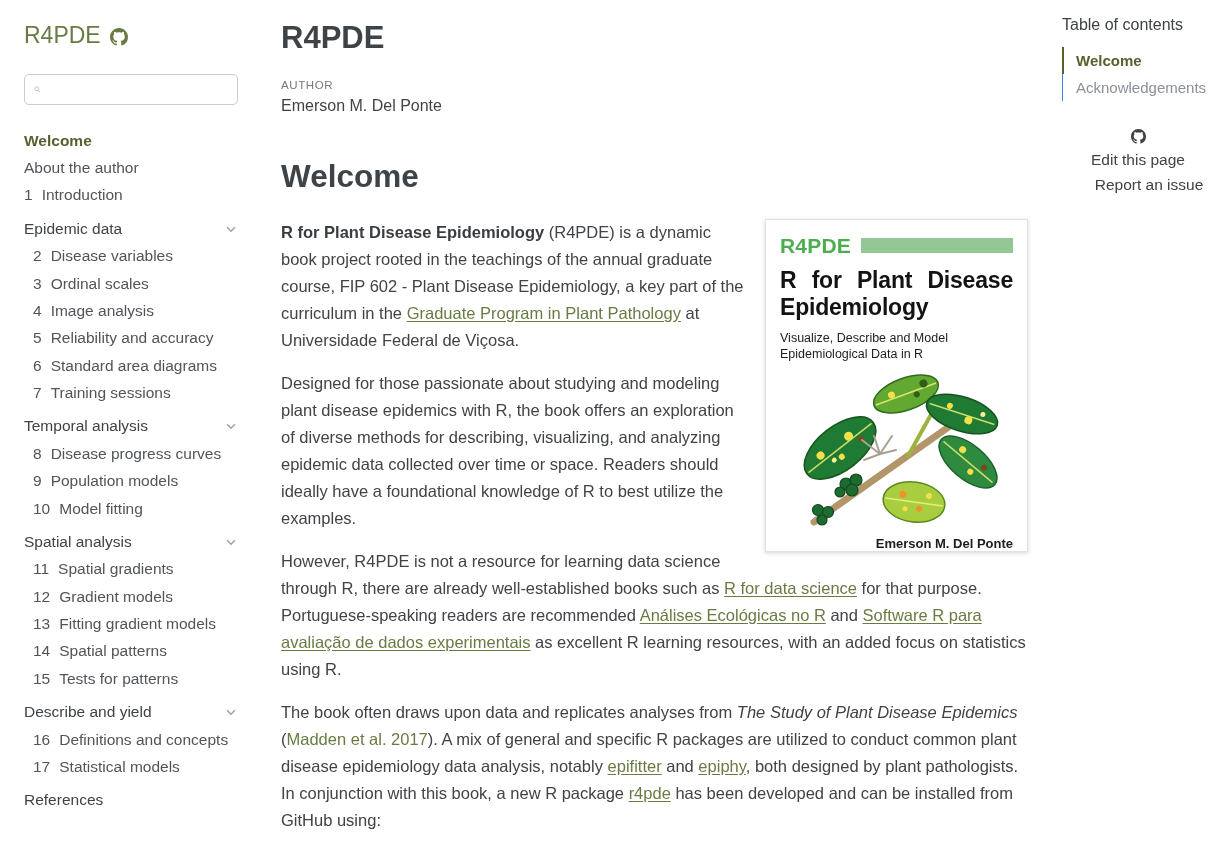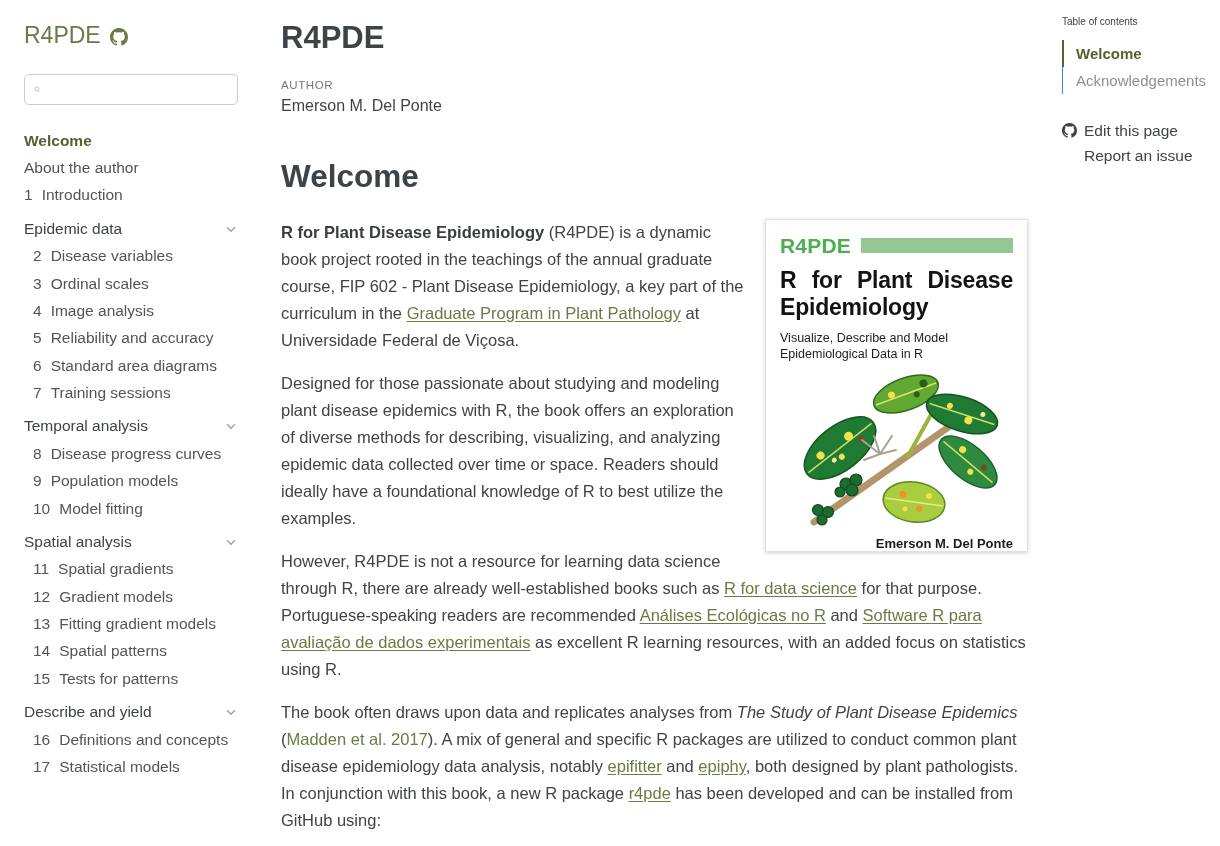--- a/index.html
+++ b/index.html
@@ -53,27 +53,27 @@
   .cover-brand{font-size:21px;font-weight:700;color:var(--cover-green);letter-spacing:.2px;}
   .cover-bar{flex:1;height:15px;background:var(--cover-bar);}
   .cover-title{margin-top:8px;font-size:23px;line-height:27px;font-weight:700;color:#131313;letter-spacing:-.2px;}
   .cover-title .jline{display:flex;justify-content:space-between;}
   .cover-sub{margin-top:9px;font-size:12.5px;line-height:16px;font-weight:500;color:#1c1c1c;}
   .cover-art{flex:1;display:flex;align-items:center;justify-content:center;}
   .cover-author{text-align:right;font-size:13px;font-weight:600;color:#1c1c1c;padding-bottom:2px;}
 
   
   .toc{position:absolute;left:1062px;top:0;width:152px;}
-  .toc-heading{margin-top:16px;font-size:10px;color:var(--heading);}
+  .toc-heading{margin-top:16px;font-size:16px;color:var(--heading);}
   .toc-list{margin-top:13px;}
   .toc-item{border-left:1px solid #3b82f6;padding:4px 0 4px 13px;font-size:15px;line-height:19px;
     color:var(--faint);cursor:pointer;}
   .toc-item.active{border-left:2px solid var(--accent-dark);padding-left:12px;color:var(--accent-dark);font-weight:700;}
   .toc-links{margin-top:24px;font-size:15.5px;color:var(--heading);}
-  .toc-link-row{display:flex;align-items:center;gap:7px;padding:3.5px 0;cursor:pointer;}
+  .toc-link-row{display:flex;align-items:center;gap:7px;padding:3.5px 0;cursor:pointer;flex-direction:column;}
   .toc-link-row.no-icon{padding-left:22px;}
   .gh-icon-dark{width:15px;height:15px;fill:var(--heading);flex:none;}
 </style>
 </head>
 <body>
 
 <aside class="sidebar">
   <div class="sidebar-title-row">
     <span class="sidebar-title">R4PDE</span>
     <svg class="gh-icon-olive" viewBox="0 0 16 16">
@@ -180,20 +180,23 @@
           <path d="M3.5 6l4.5 4.5L12.5 6" fill="none" stroke-width="1.6"></path>
         </svg>
       </div>
       <div class="nav-row nav-sub">
         <span class="num">16</span>
         <span>Definitions and concepts</span>
       </div>
       <div class="nav-row nav-sub">
         <span class="num">17</span>
         <span>Statistical models</span>
+      </div>
+      <div class="nav-row nav-top-gap">
+        <span>References</span>
       </div>
     </nav>
 </aside>
 
 <main class="main">
   <div class="main-title">R4PDE</div>
   <div class="author-label">AUTHOR</div>
   <div class="author-name">Emerson M. Del Ponte</div>
   <h1 class="page-h1">Welcome</h1>
 

